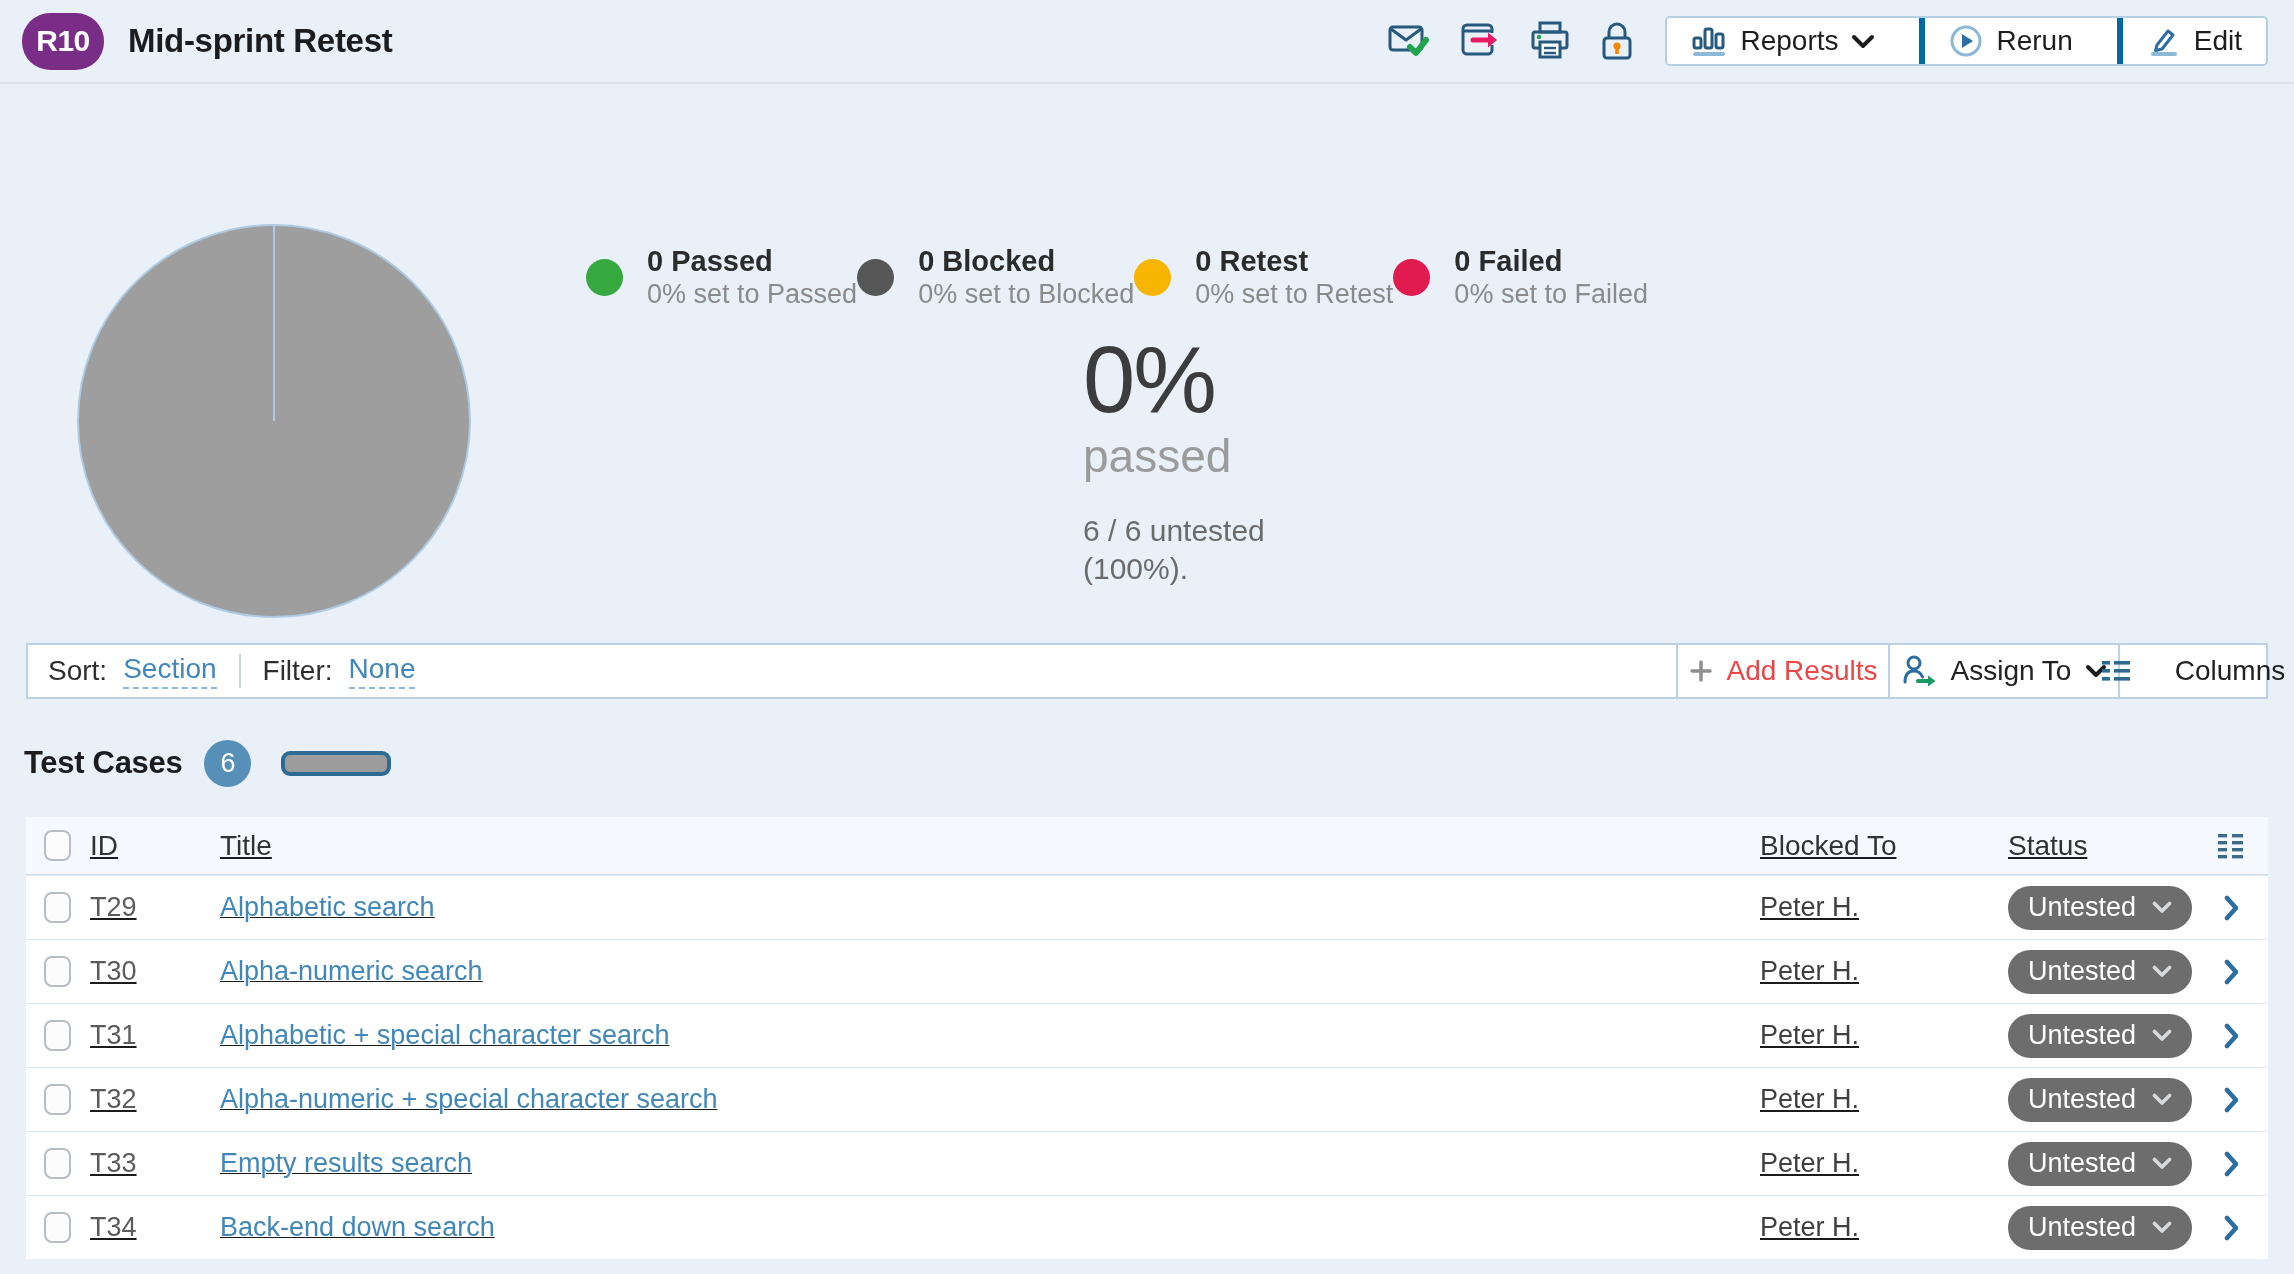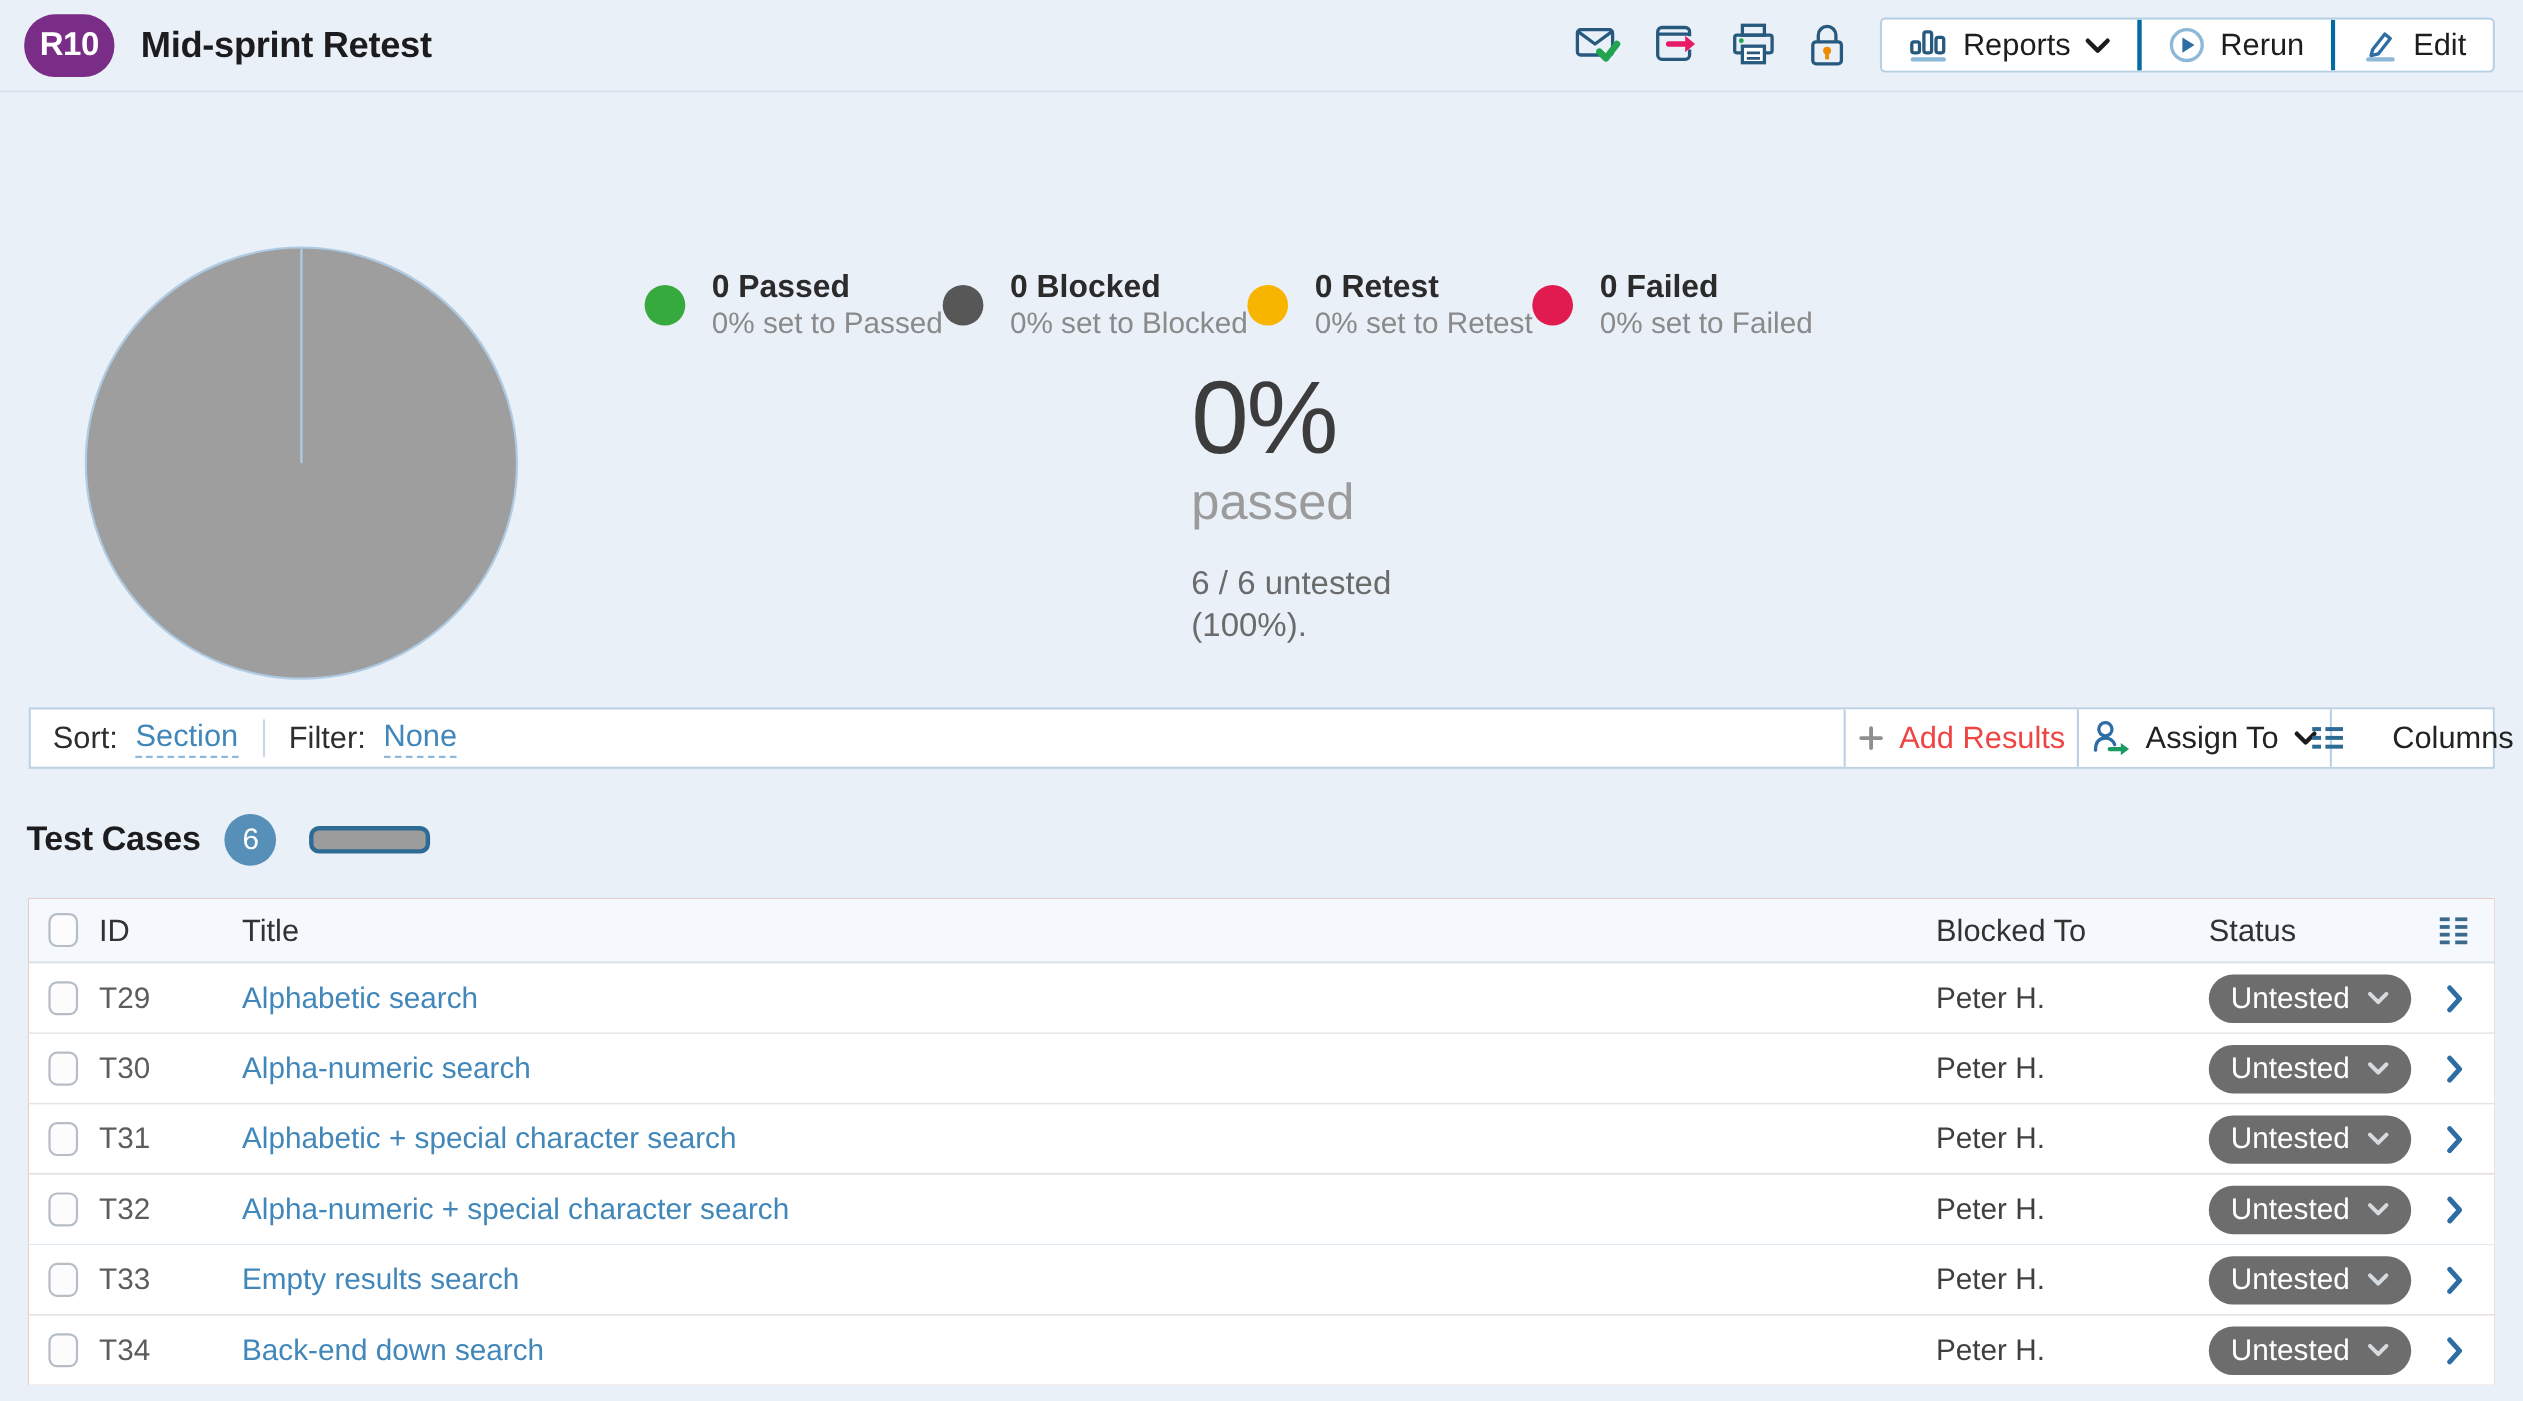--- a/index.html
+++ b/index.html
@@ -32,21 +32,21 @@
   .btn-group {
     display:flex; align-items:stretch;
     background:#fff; border:2px solid #b5cfe3; border-radius:5px;
     height:50px;
   }
   .btn-group .gbtn {
     display:flex; align-items:center; gap:13px;
     padding:0 24px; background:#fff; border:none; cursor:pointer;
     font-family:inherit; font-size:28px; font-weight:500; color:#1d1d1f;
   }
-  .btn-group .gbtn + .gbtn { border-left:4px solid #0369a1; }
+  .btn-group .gbtn + .gbtn { border-left:6px solid #0369a1;margin-left:20px; }
   .btn-group .gbtn:first-child { border-radius:3px 0 0 3px; }
   .btn-group .gbtn:last-child  { border-radius:0 3px 3px 0; }
 
   
   .summary { position:relative; height:559px; }
   .pie {
     position:absolute; left:77px; top:140px;
     width:394px; height:394px; border-radius:50%;
     background:#9e9e9e; border:2px solid #aecbe3;
   }
@@ -91,21 +91,21 @@
     width:47px; height:47px; border-radius:50%;
     background:#568fb8; color:#fff; font-size:27px;
     display:flex; align-items:center; justify-content:center;
   }
   .progress-pill {
     width:110px; height:25px; border-radius:9px;
     background:#9c9c9c; border:4px solid #2e6b94; margin-left:8px;
   }
 
   
-  .cases-table { margin:30px 26px 0 26px; background:#c2410c; }
+  .cases-table { margin:30px 26px 0 26px; background:#0f172a;text-decoration:underline; }
   .trow {
     display:grid;
     grid-template-columns:64px 130px 1fr 248px 186px 74px;
     align-items:center; height:64px; background:#fff;
     border-top:1px solid #dfe9f2;
   }
   .trow.thead {
     height:58px; background:#f5f8fc; border-top:none;
     border-bottom:1px solid #cfdde9;
     font-size:28px; font-weight:500; color:#323232;

